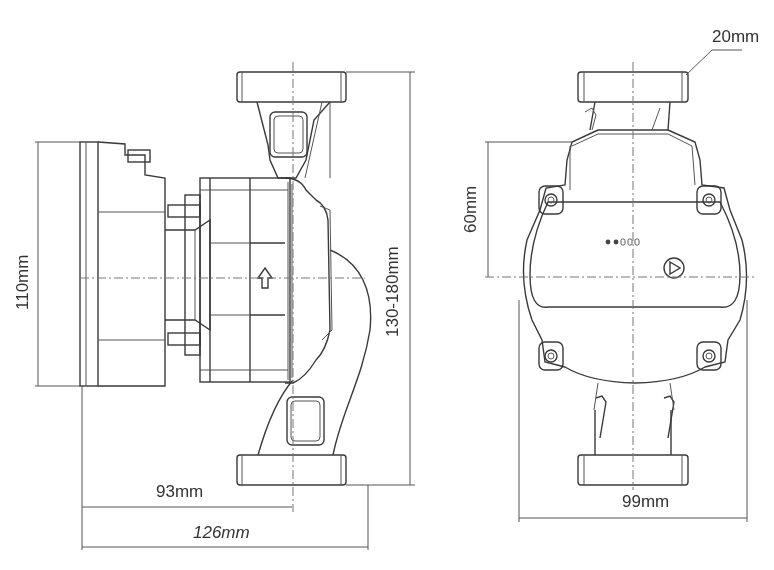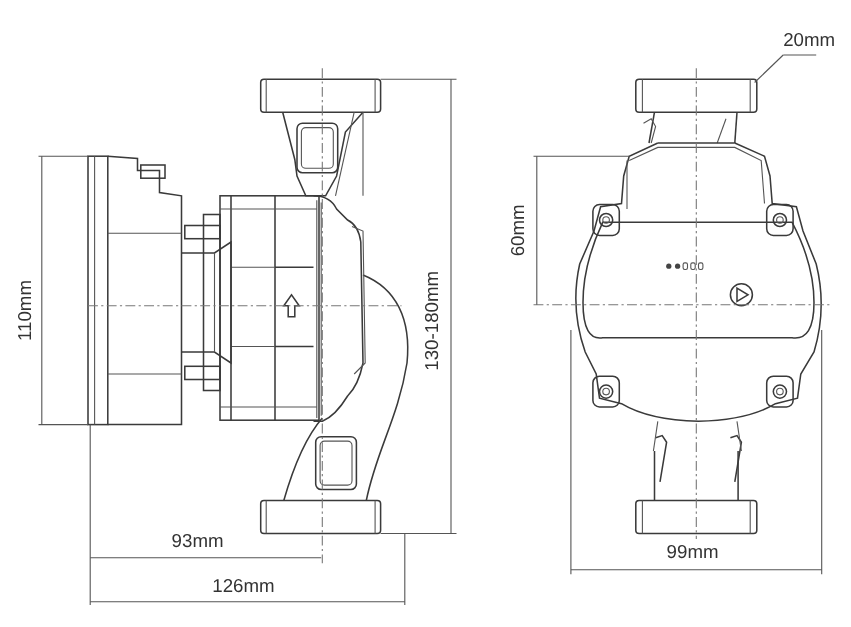--- a/index.html
+++ b/index.html
@@ -149,16 +149,16 @@
     <line class="dim" x1="488" y1="142" x2="488" y2="277"></line>
     <line class="dim" x1="519" y1="300" x2="519" y2="522"></line>
     <line class="dim" x1="747" y1="300" x2="747" y2="522"></line>
     <line class="dim" x1="519" y1="518" x2="747" y2="518"></line>
   </g>
 </svg>
 
 <div class="lbl rot" style="left:14px; top:310px;">110mm</div>
 <div class="lbl rot" style="left:384px; top:337px;">130-180mm</div>
 <div class="lbl" style="left:156px; top:483px;">93mm</div>
-<div class="lbl" style="left:193px; top:524px;">126mm</div>
+<div class="lbl" style="left:193px; top:524px;font-style:italic;">126mm</div>
 <div class="lbl" style="left:712px; top:28px;">20mm</div>
 <div class="lbl rot" style="left:462px; top:233px;">60mm</div>
-<div class="lbl" style="left:606px; top:493px;text-align:right;">99mm</div>
+<div class="lbl" style="left:622px; top:493px;text-align:right;">99mm</div>
 
 </body></html>

